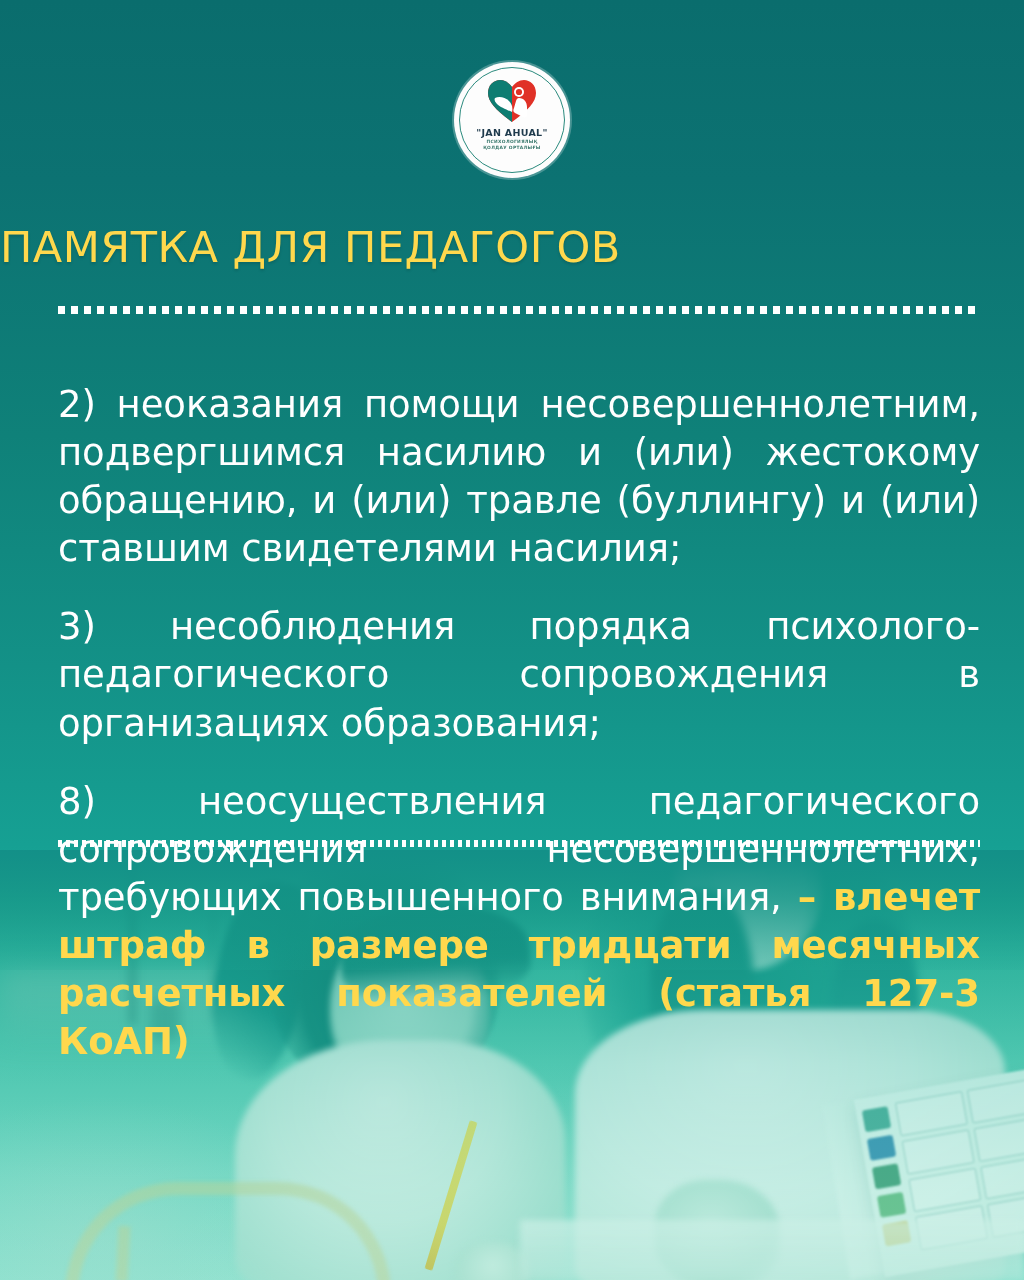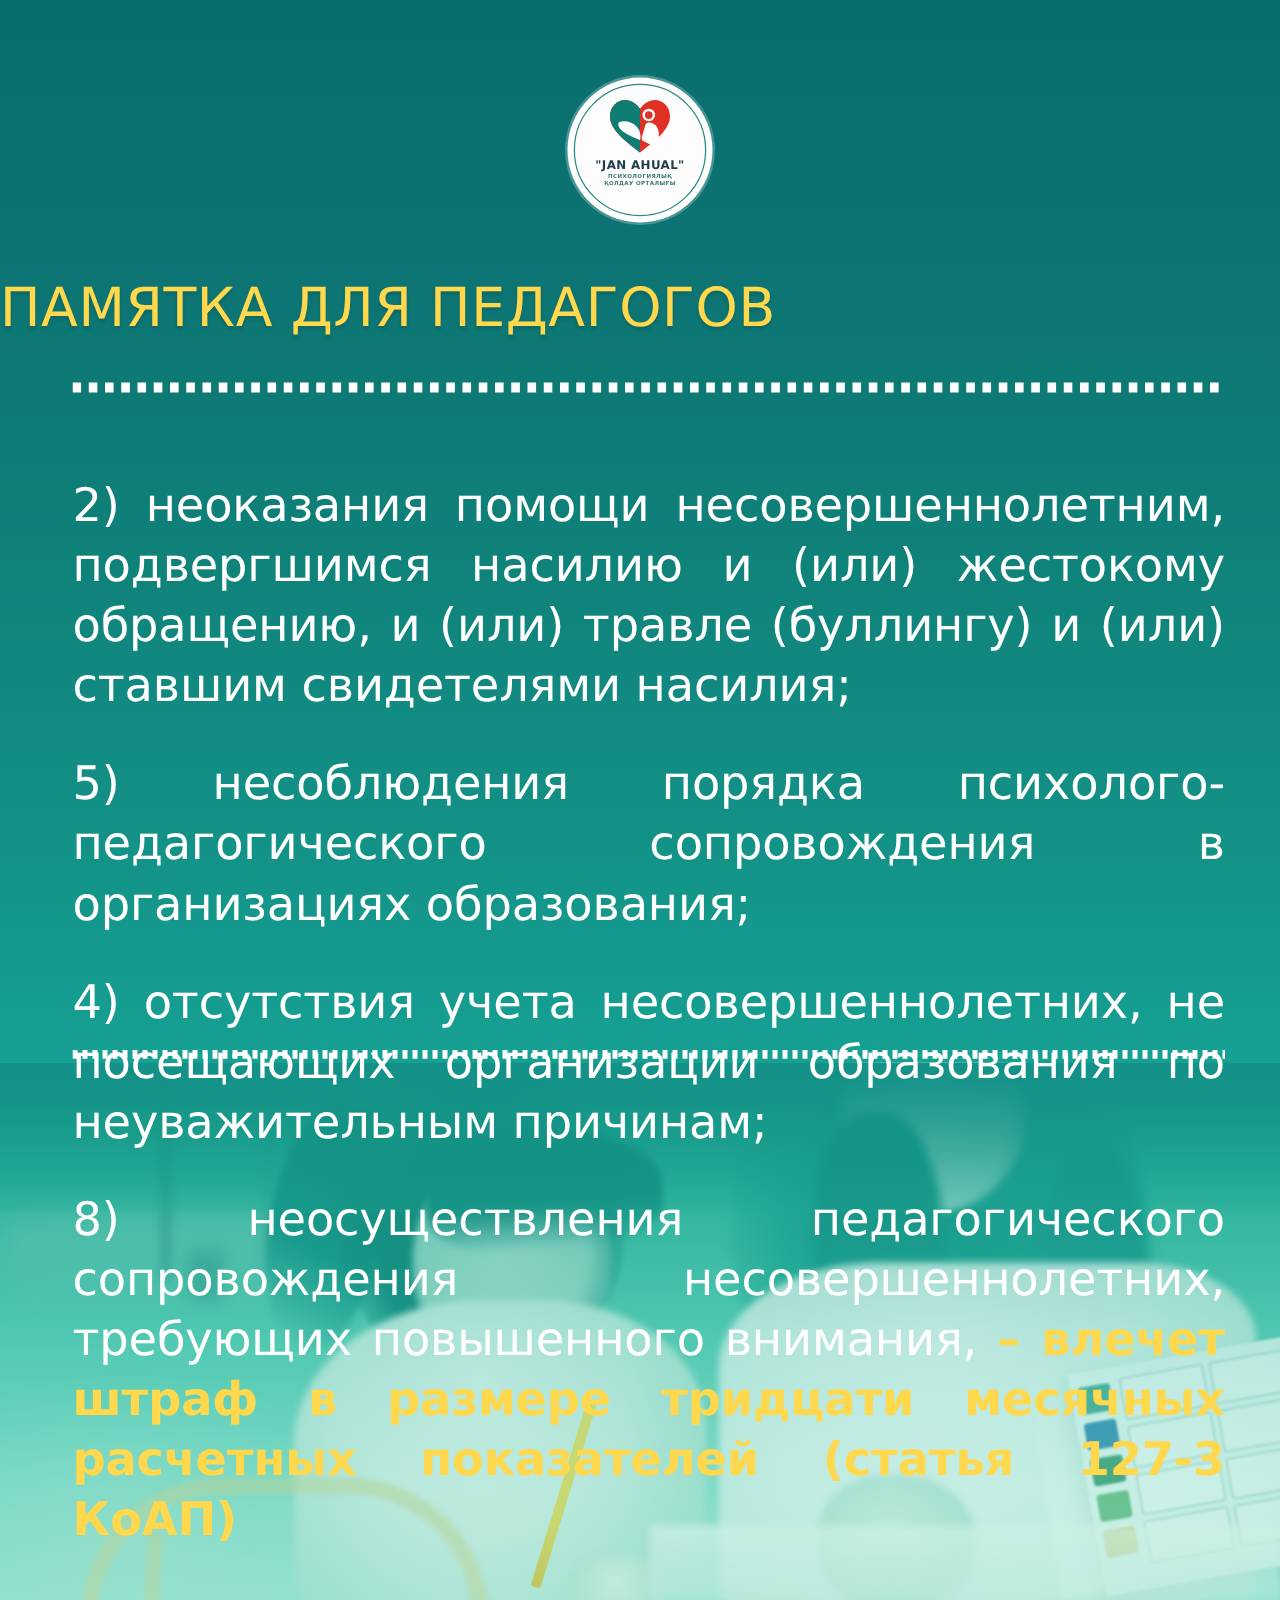--- a/index.html
+++ b/index.html
@@ -380,22 +380,21 @@
         </div>
       </div>
     </div>
 
     <div class="title">ПАМЯТКА ДЛЯ ПЕДАГОГОВ</div>
 
     <div class="divider sq divider-top"></div>
 
     <div class="body-text">
       <p class="para">2) неоказания помощи несовершеннолетним, подвергшимся насилию и (или) жестокому обращению, и (или) травле (буллингу) и (или) ставшим свидетелями насилия;</p>
-      <p class="para">5) несоблюдения порядка психолого-педагогического сопровождения в организациях образования;</p>
-      <p class="para">4) отсутствия учета несовершеннолетних, не посещающих организации образования по неуважительным причинам;</p>
+      <p class="para">3) несоблюдения порядка психолого-педагогического сопровождения в организациях образования;</p>
       <p class="para p5"><span>8) неосуществления педагогического сопровождения несовершеннолетних, требующих повышенного внимания,</span>
         <span class="highlight">– влечет штраф в размере тридцати месячных расчетных показателей (статья 127-3 КоАП)</span></p>
     </div>
 
     <div class="divider divider-bottom"></div>
 
   </div>
 </div>
 
 </body></html>

